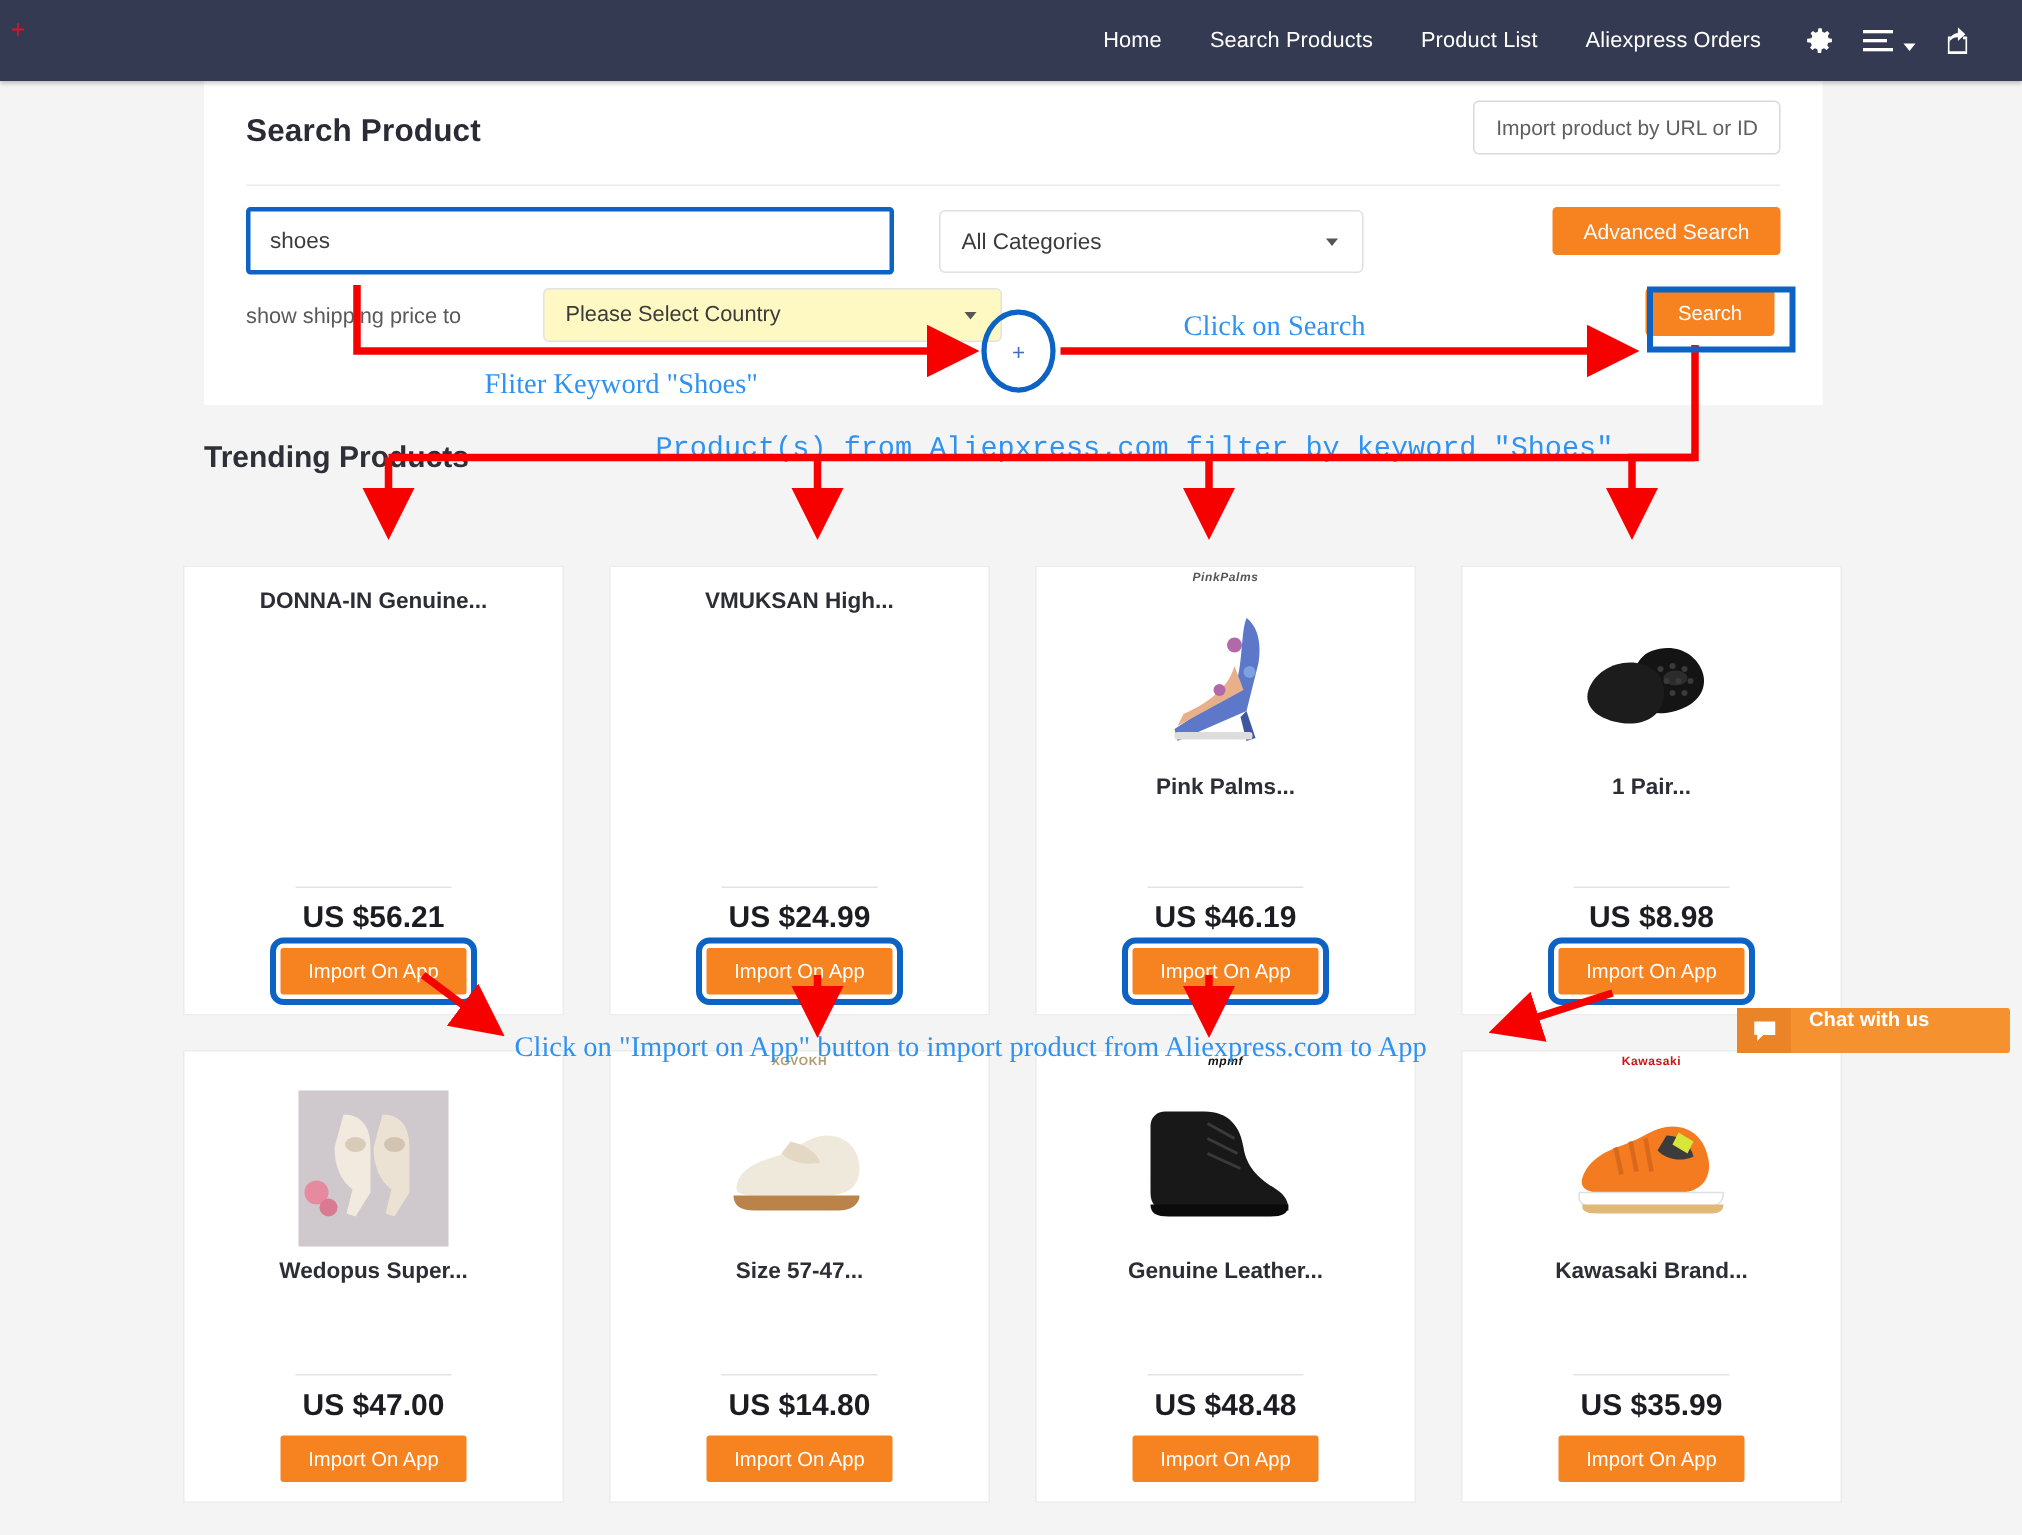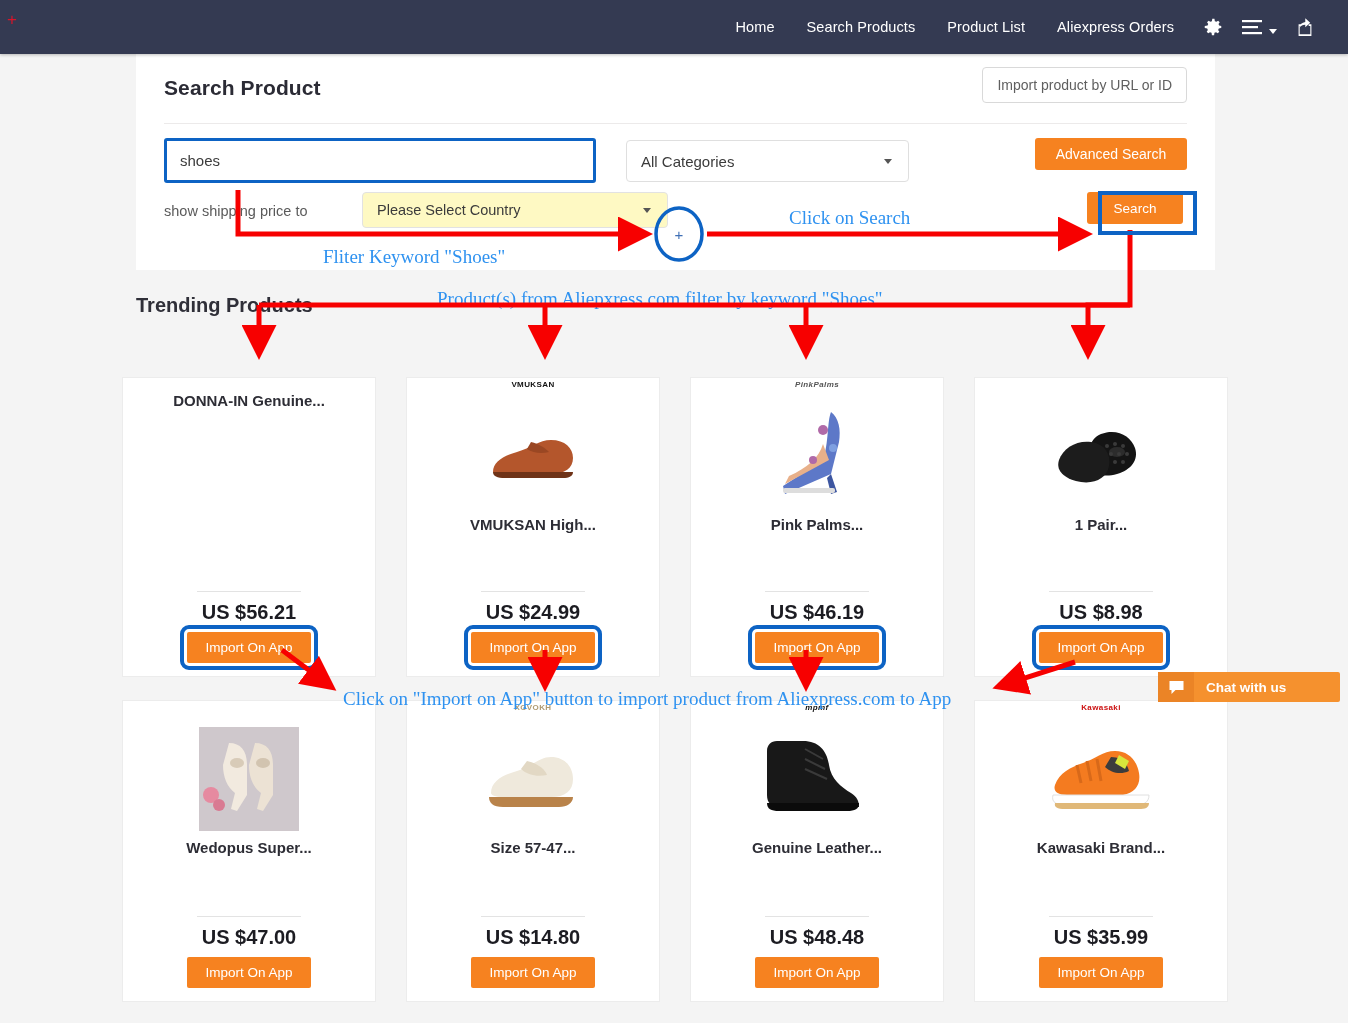--- a/index.html
+++ b/index.html
@@ -121,21 +121,21 @@
   #country-select {
     position: absolute; left: 198px; top: 0;
     width: 306px; height: 36px;
     border: 1px solid #e2e2e2; border-radius: 4px;
     background: #fef9c3; color: #3b3b3b; font-size: 14.5px;
     display: flex; align-items: center; padding: 0 14px;
     cursor: pointer;
   }
   #search-btn {
     position: absolute; right: 4px; top: 0;
-    width: 96px; height: 32px;
+    width: 86px; height: 32px;
     background: #f68220; color: #fff;
     border: none; border-radius: 3px;
     font-size: 13.5px; font-family: "Liberation Sans", sans-serif;
     cursor: pointer;
   }
 
   
   #trending-title {
     position: absolute; left: 136px; top: 240px;
     font-size: 20px; font-weight: bold; color: #2f2f38;
@@ -197,29 +197,29 @@
     width: 1348px; height: 1023px;
     pointer-events: none; z-index: 30;
   }
   .anno-text {
     position: absolute;
     color: #2f92f0; font-family: "Liberation Serif", serif;
     font-size: 19px; white-space: nowrap;
   }
   #a-filter  { left: 323px; top: 246px; }
   #a-click-search { left: 789px; top: 207px; }
-  #a-products { left: 437px; top: 288px; }
+  #a-products { left: 437px; top: 288px; font-family: Liberation Mono, monospace; }
   #a-import { left: 343px; top: 688px; }
 
   
   #chat-widget {
     position: absolute; right: 8px; bottom: 321px;
     width: 182px; height: 30px;
     background: #f5912e; border-radius: 2px;
-    display: flex; align-items: center;
+    display: flex; align-items: flex-start;
     z-index: 45; cursor: pointer;
   }
   #chat-icon-box {
     width: 36px; height: 30px;
     background: #eb8426;
     display: flex; align-items: center; justify-content: center;
   }
   #chat-label {
     color: #fff; font-size: 13.5px; font-weight: bold;
     margin-left: 12px;
@@ -297,28 +297,20 @@
     <div class="prod-row row1">
 
       <div class="prod-card r1">
         <div class="prod-name">DONNA-IN Genuine...</div>
         <div class="price-sep"></div>
         <div class="prod-price">US $56.21</div>
         <button class="import-btn hl">Import On App</button>
       </div>
 
       <div class="prod-card r1">
-        <div class="img-wrap">
-          <span class="brand-logo" style="color:#111">VMUKSAN</span>
-          <svg width="112" height="112" viewBox="0 0 112 112" aria-hidden="true">
-            <path d="M16 72 c0-10 10-16 24-20 c14-4 22-12 34-12 c14 0 22 8 22 18 c0 10-8 16-22 16 h-46 c-8 0-12-1-12-2z" fill="#b4562c"></path>
-            <path d="M54 42 c8 2 14 6 18 10 c-8 2-16 1-22-3z" fill="#9a4723"></path>
-            <path d="M16 72 h80 c0 4-4 6-10 6 h-58 c-8 0-12-2-12-6z" fill="#6f3318"></path>
-          </svg>
-        </div>
         <div class="prod-name">VMUKSAN High...</div>
         <div class="price-sep"></div>
         <div class="prod-price">US $24.99</div>
         <button class="import-btn hl">Import On App</button>
       </div>
 
       <div class="prod-card r1">
         <div class="img-wrap">
           <span class="brand-logo" style="color:#555;font-style:italic">PinkPalms</span>
           <svg width="112" height="112" viewBox="0 0 112 112" aria-hidden="true">

